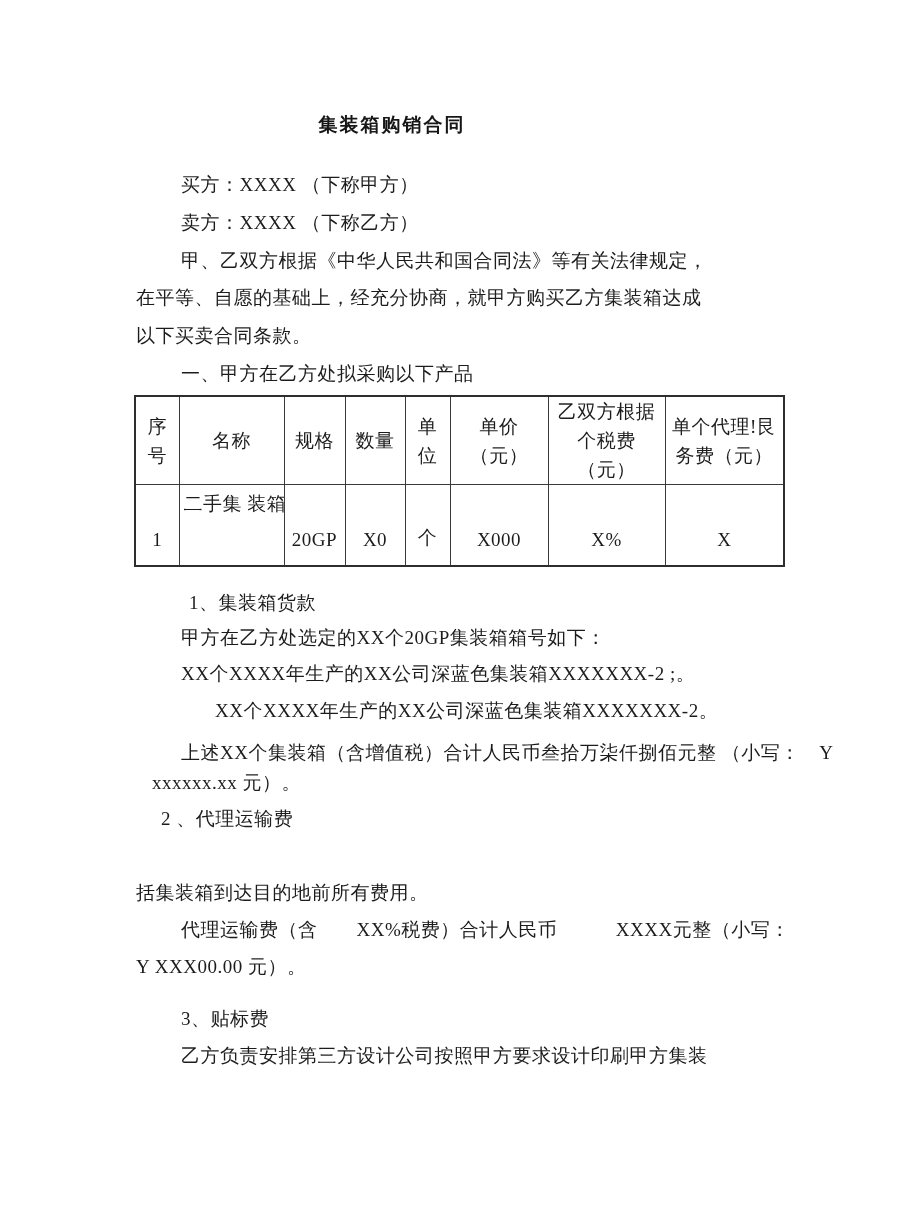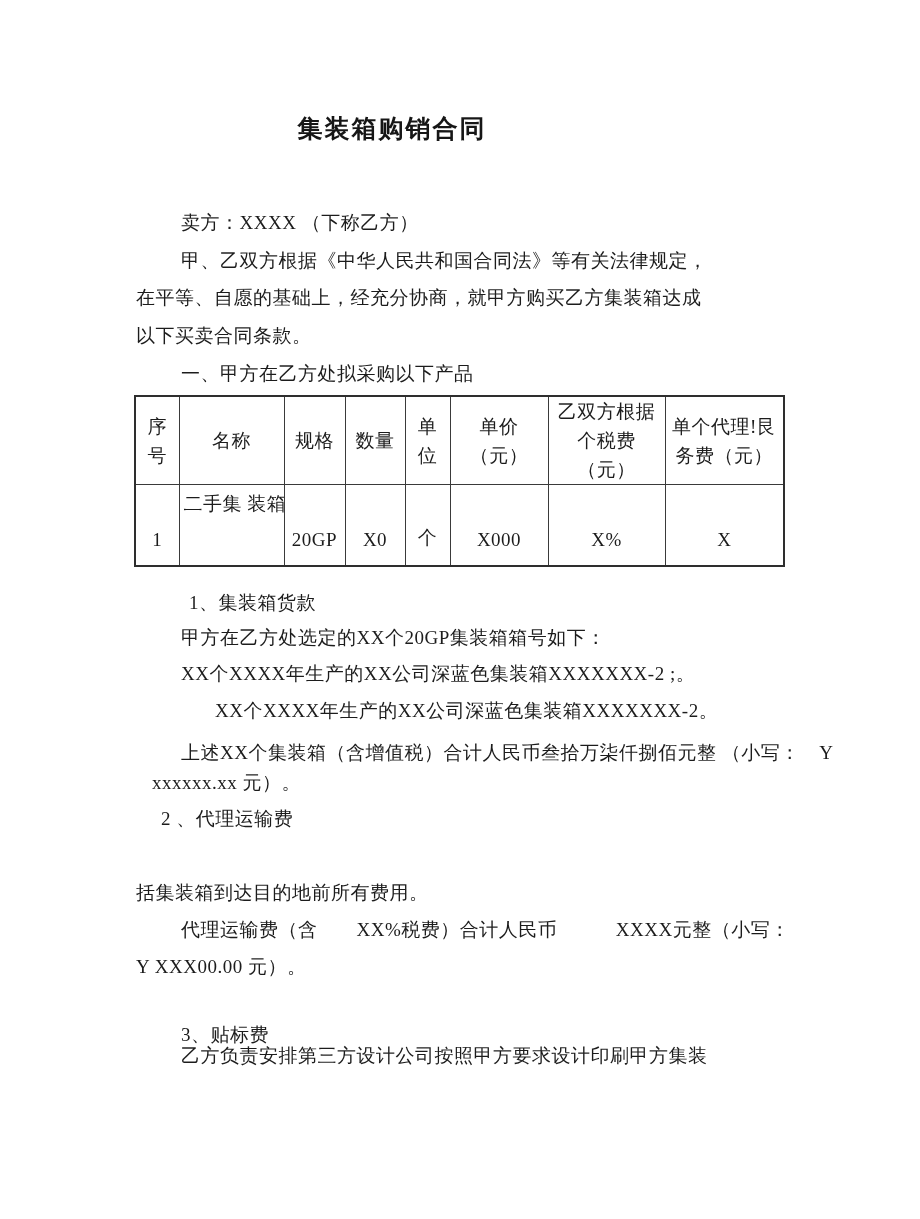--- a/index.html
+++ b/index.html
@@ -17,21 +17,21 @@
     overflow: hidden;
   }
   .doc-title {
     position: absolute;
     top: 112px;
     left: 0;
     width: 784px;
     text-align: center;
     font-family: "Liberation Sans", "DejaVu Sans", sans-serif;
     font-weight: bold;
-    font-size: 25px;
+    font-size: 19px;
     letter-spacing: 2px;
     color: #161616;
   }
   .line {
     position: absolute;
     font-size: 19px;
     line-height: 26px;
     white-space: pre;
     letter-spacing: 0.5px;
     color: #1c1c1c;
@@ -82,20 +82,21 @@
     white-space: pre;
   }
 </style>
 </head>
 <body>
 
 <div class="page">
 
   <div class="doc-title">集装箱购销合同</div>
 
+  <div class="line ind2" style="top:172px;">买方：XXXX （下称甲方）</div>
   <div class="line ind2" style="top:210px;">卖方：XXXX （下称乙方）</div>
   <div class="line ind2" style="top:248px;">甲、乙双方根据《中华人民共和国合同法》等有关法律规定，</div>
   <div class="line ind0" style="top:285px;">在平等、自愿的基础上，经充分协商，就甲方购买乙方集装箱达成</div>
   <div class="line ind0" style="top:323px;">以下买卖合同条款。</div>
   <div class="line ind2" style="top:361px;">一、甲方在乙方处拟采购以下产品</div>
 
   <table class="products">
     <colgroup>
       <col style="width:44px;">
       <col style="width:105px;">
@@ -141,16 +142,16 @@
   <div class="line ind2" style="top:590px;margin-left:8px;">1、集装箱货款</div>
   <div class="line ind2" style="top:625px;">甲方在乙方处选定的XX个20GP集装箱箱号如下：</div>
   <div class="line ind2" style="top:661px;">XX个XXXX年生产的XX公司深蓝色集装箱XXXXXXX-2 ;。</div>
   <div class="line ind2" style="top:698px;margin-left:34px;">XX个XXXX年生产的XX公司深蓝色集装箱XXXXXXX-2。</div>
   <div class="line ind2" style="top:740px;">上述XX个集装箱（含增值税）合计人民币叁拾万柒仟捌佰元整 （小写：　Y</div>
   <div class="line ind05" style="top:770px;">xxxxxx.xx 元）。</div>
   <div class="line ind12" style="top:806px;">2 、代理运输费</div>
   <div class="line ind0" style="top:880px;">括集装箱到达目的地前所有费用。</div>
   <div class="line ind2" style="top:917px;">代理运输费（含　　XX%税费）合计人民币　　　XXXX元整（小写：</div>
   <div class="line ind0" style="top:954px;">Y XXX00.00 元）。</div>
-  <div class="line ind2" style="top:1006px;margin-top:16px;">3、贴标费</div>
+  <div class="line ind2" style="top:1006px;">3、贴标费</div>
   <div class="line ind2" style="top:1043px;">乙方负责安排第三方设计公司按照甲方要求设计印刷甲方集装</div>
 
 </div>
 
 </body></html>

